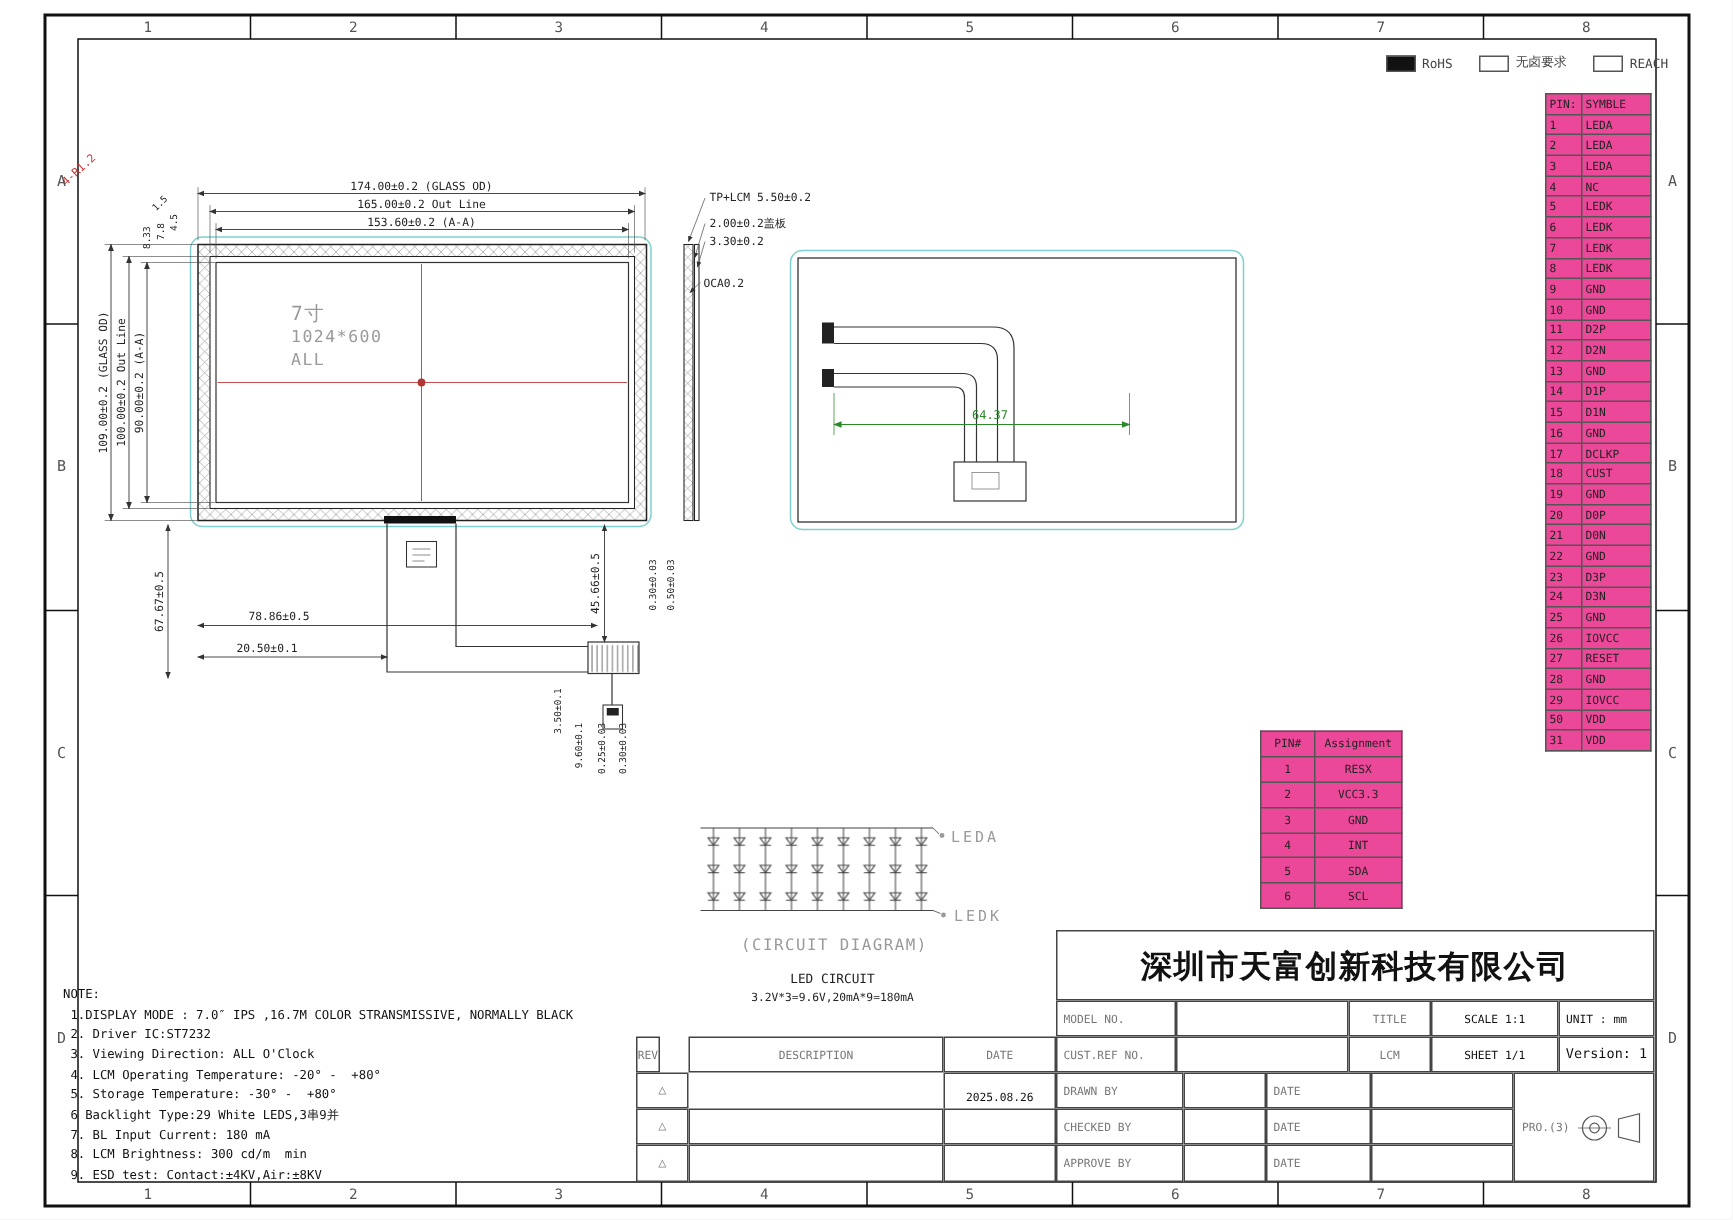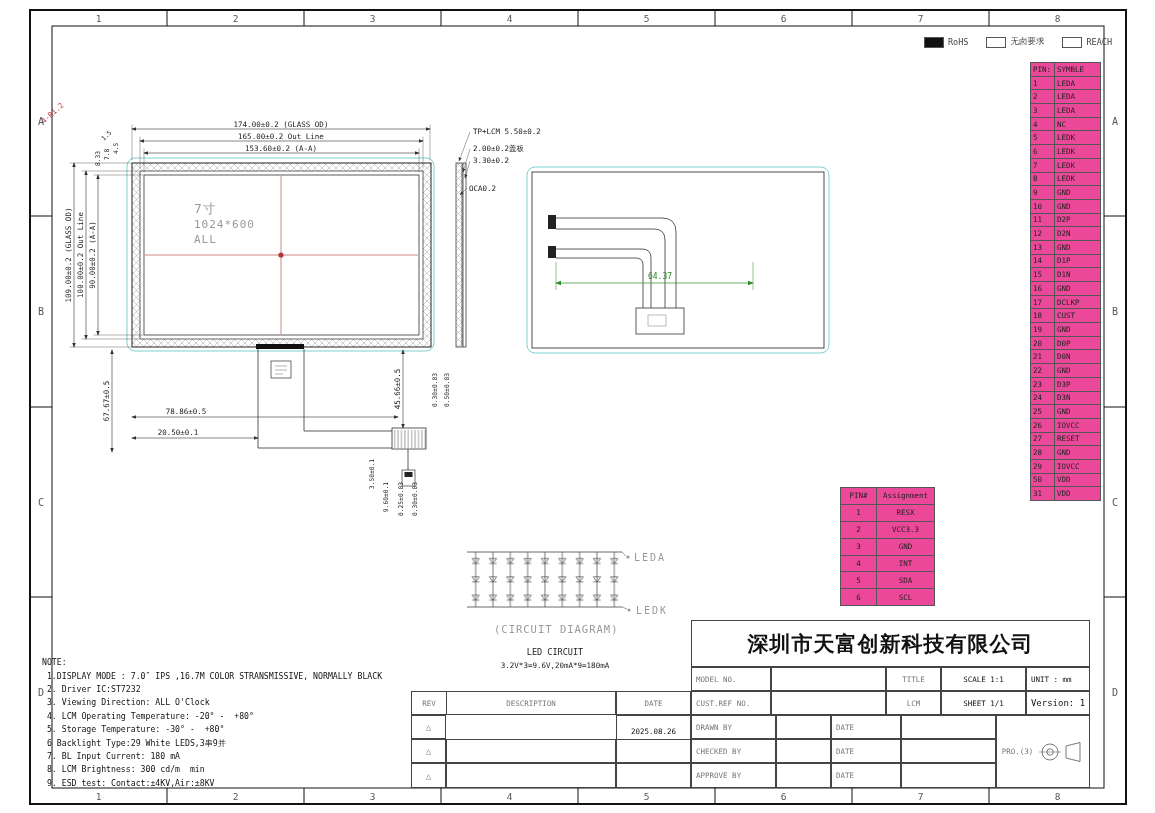--- a/index.html
+++ b/index.html
@@ -12,39 +12,39 @@
   .gray{fill:#9a9a9a}
   .red{fill:#c03a3a}
   .green{fill:#2a8a2a}
 
   .strip{position:absolute;display:flex;color:#555}
   .strip.h{left:30px;width:1096px;height:16px}
   .strip.h>div{flex:1;display:flex;align-items:center;justify-content:center;font-size:9.5px}
   .strip.v{top:26px;width:22px;height:762px;flex-direction:column}
   .strip.v>div{flex:1;display:flex;align-items:center;justify-content:center;font-size:10px}
 
-  .rohs{position:absolute;left:924px;top:36px;display:flex;gap:18px;align-items:center;font-size:8.5px;color:#444}
+  .rohs{position:absolute;left:924px;top:36px;display:flex;gap:18px;align-items:flex-end;font-size:8.5px;color:#444}
   .rohs .item{display:flex;align-items:center;gap:4px}
   .cbox{width:20px;height:11px;border:1px solid #555;display:inline-block;background:#fff}
   .cbox.filled{background:#111}
 
   table.pt{position:absolute;border-collapse:collapse;background:#ec4899}
   table.pt td{border:1px solid #555;font-size:7.5px;color:#222;white-space:nowrap;padding:0 2px}
   #pin-table{left:1030px;top:62px}
   #pin-table td{height:13.7px}
   #pin-table td:first-child{width:24px}
   #pin-table td:last-child{width:46px}
   #ctp-table{left:840px;top:487px}
   #ctp-table td{height:16.9px;text-align:center}
   #ctp-table td:first-child{width:36px}
   #ctp-table td:last-child{width:58px}
 
   .notes{position:absolute;left:42px;top:616px;font-size:8.2px;line-height:13.4px;color:#111;white-space:pre}
 
-  .tb{position:absolute;left:411px;top:620px;width:679px;height:168px}
+  .tb{position:absolute;left:424px;top:620px;width:679px;height:168px}
   .tb .cell{position:absolute;border:1px solid #444;font-size:7.5px;color:#777;display:flex;align-items:center;padding:0 4px;white-space:nowrap;background:#fff}
   .tb .cell.center{justify-content:center;padding:0}
   .tb .cell.val{color:#111}
   .tb .mark{color:#888;font-size:9px}
   .tb .company{font-family:"DejaVu Serif","Liberation Serif",serif;font-weight:bold;font-size:21px;color:#111;letter-spacing:1px;justify-content:center;padding:0}
   .tb .ver{font-size:9px}
   .probox{gap:5px}
 </style>
 </head>
 <body>
@@ -493,21 +493,21 @@
     <div class="cell center" style="left:475px;top:47px;width:55px;height:24px">TITLE</div>
     <div class="cell center val" style="left:530px;top:47px;width:85px;height:24px">SCALE 1:1</div>
     <div class="cell val" style="left:615px;top:47px;width:64px;height:24px">UNIT : mm</div>
 
     <div class="cell" style="left:280px;top:71px;width:80px;height:24px">CUST.REF NO.</div>
     <div class="cell" style="left:360px;top:71px;width:115px;height:24px"></div>
     <div class="cell center" style="left:475px;top:71px;width:55px;height:24px">LCM</div>
     <div class="cell center val" style="left:530px;top:71px;width:85px;height:24px">SHEET 1/1</div>
     <div class="cell center val ver" style="left:615px;top:71px;width:64px;height:24px">Version: 1</div>
 
-    <div class="cell center" style="left:0;top:71px;width:36px;height:24px">REV</div>
+    <div class="cell center" style="left:0;top:71px;width:16px;height:24px">REV</div>
     <div class="cell center" style="left:35px;top:71px;width:170px;height:24px">DESCRIPTION</div>
     <div class="cell center" style="left:205px;top:71px;width:75px;height:24px">DATE</div>
 
     <div class="cell center mark" style="left:0;top:95px;width:35px;height:24px">△</div>
     <div class="cell center val" style="left:205px;top:95px;width:75px;height:32px">2025.08.26</div>
     <div class="cell center mark" style="left:0;top:119px;width:35px;height:24px">△</div>
     <div class="cell" style="left:35px;top:119px;width:170px;height:24px"></div>
     <div class="cell" style="left:205px;top:119px;width:75px;height:24px"></div>
     <div class="cell center mark" style="left:0;top:143px;width:35px;height:25px">△</div>
     <div class="cell" style="left:35px;top:143px;width:170px;height:25px"></div>

